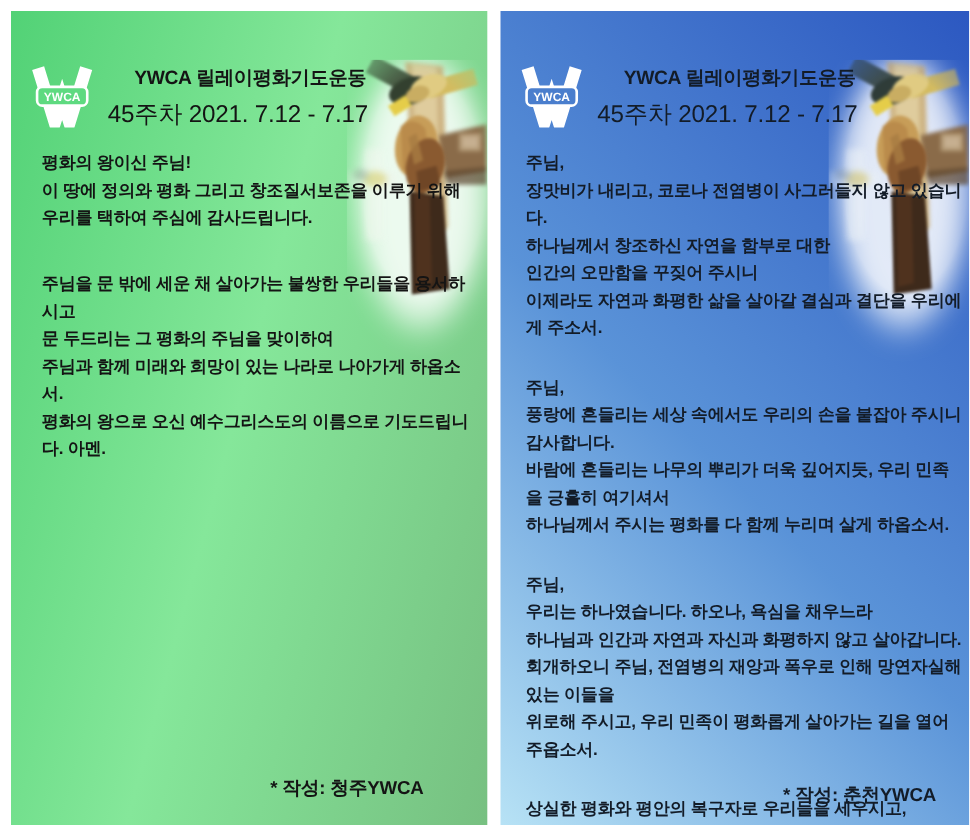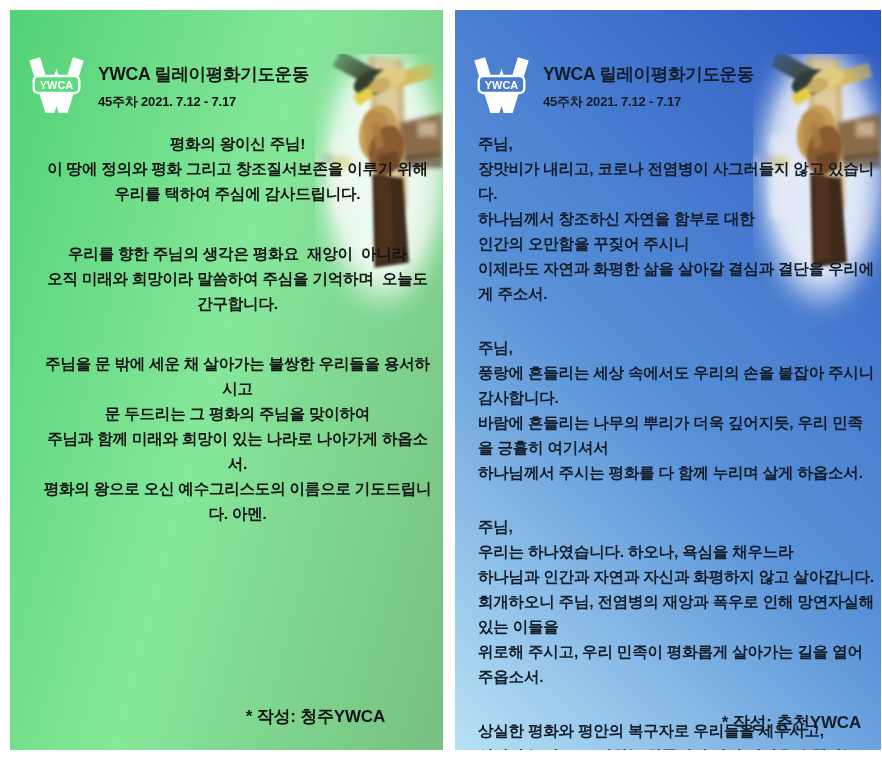--- a/index.html
+++ b/index.html
@@ -21,38 +21,38 @@
             mask-image:radial-gradient(90% 72% at 55% 40%, #000 48%, transparent 88%);
   }
   .artwork svg { width:100%; height:100%; }
 
   .card-header {
     position:relative; z-index:2; display:flex; align-items:center;
     gap:13px; padding:46px 0 0 18px;
   }
   .logo { width:57px; height:58px; flex:0 0 auto; }
   .titles { padding-top:2px; }
-  .title    { font-size:17.5px; font-weight:bold; letter-spacing:-0.3px; }
-  .subtitle { font-size:13px; font-weight:bold; margin-top:7px; letter-spacing:-0.2px; }
+  .title    { font-size:17.5px; font-weight:bold; letter-spacing:-0.3px;margin-left:24px; }
+  .subtitle { font-size:22px; font-weight:normal; margin-top:7px; letter-spacing:-0.2px; }
 
   .body { position:relative; z-index:2; padding:17px 6px 0 var(--pad-l); }
   .panel-green .body { --pad-l:28px; }
   .panel-blue  .body { --pad-l:23px; }
   .prayer-paragraph {
     white-space:pre-wrap; font-size:15.5px; font-weight:bold;
     line-height:25px; letter-spacing:-0.2px;
   }
-  .panel-green .prayer-paragraph { margin-bottom:35px;text-align:center; }
+  .panel-green .prayer-paragraph { margin-bottom:35px; }
   .panel-blue  .prayer-paragraph { margin-bottom:29px; }
 
   .attribution {
     position:absolute; z-index:2; font-size:17px; font-weight:bold; letter-spacing:-0.2px;
   }
   .panel-green .attribution { right:58px; bottom:22px; }
-  .panel-blue  .attribution { right:20px; bottom:16px; }
+  .panel-blue  .attribution { right:30px; bottom:16px; }
 </style>
 </head>
 <body>
 
 <div class="canvas">
 
   <section class="panel panel-green" style="--c1: #52d276; --c2: #85e79a; --c3: #77c081; --logo-box: #5eda80; color: rgb(20, 20, 20);">
 
     <div class="artwork">
       <svg viewBox="0 0 125 280" xmlns="http://www.w3.org/2000/svg">
@@ -106,22 +106,20 @@
       <div class="titles">
         <div class="title">YWCA 릴레이평화기도운동</div>
         <div class="subtitle">45주차 2021. 7.12 - 7.17</div>
       </div>
     </header>
 
     <div class="body">
       <p class="prayer-paragraph">평화의 왕이신 주님!
 이 땅에 정의와 평화 그리고 창조질서보존을 이루기 위해
 우리를 택하여 주심에 감사드립니다.</p>
-      <p class="prayer-paragraph">우리를 향한 주님의 생각은 평화요  재앙이  아니라
-오직 미래와 희망이라 말씀하여 주심을 기억하며  오늘도 간구합니다.</p>
       <p class="prayer-paragraph">주님을 문 밖에 세운 채 살아가는 불쌍한 우리들을 용서하시고
 문 두드리는 그 평화의 주님을 맞이하여
 주님과 함께 미래와 희망이 있는 나라로 나아가게 하옵소서.
 평화의 왕으로 오신 예수그리스도의 이름으로 기도드립니다. 아멘.</p>
     </div>
 
     <div class="attribution">* 작성: 청주YWCA</div>
   </section>
 
   <section class="panel panel-blue" style="--c1: #2c58c1; --c2: #5a93d8; --c3: #b7e2f5; --logo-box: #4a7ecd; color: rgb(19, 28, 40);">

